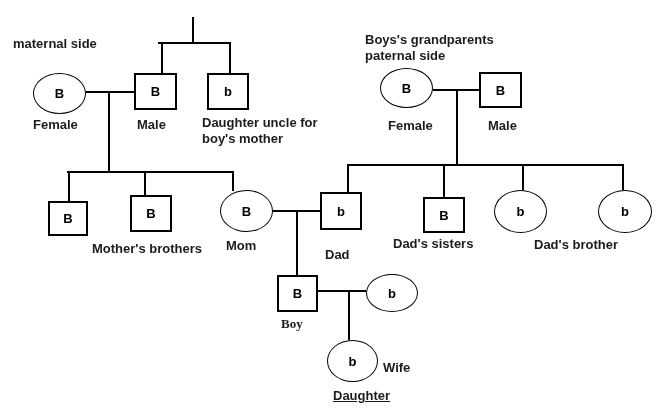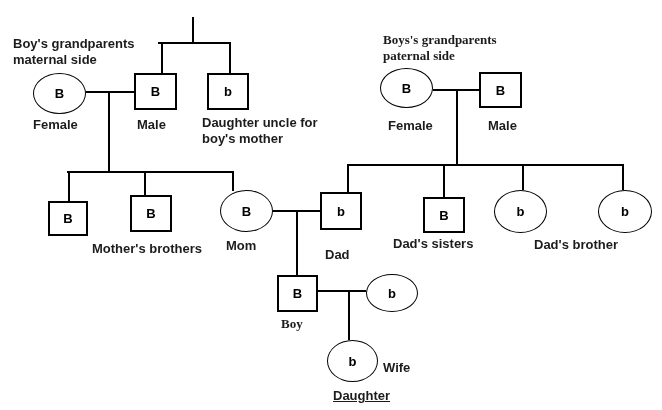--- a/index.html
+++ b/index.html
@@ -110,24 +110,23 @@
     <div class="node square" style="left: 277px; top: 275px; width: 41px; height: 37px;">
       <span>B</span>
     </div>
     <div class="node circle" style="left: 366px; top: 274px; width: 52px; height: 38px;">
       <span>b</span>
     </div>
     <div class="node circle" style="left: 327px; top: 340px; width: 51px; height: 42px;">
       <span>b</span>
     </div>
     <div class="label" style="left: 13px; top: 36px;">
-      <div>Boy's grandparents</div>
       <div>maternal side</div>
     </div>
-    <div class="label" style="left: 383px; top: 32px; font-family: Liberation Serif, serif;">
+    <div class="label" style="left: 365px; top: 32px;">
       <div>Boys's grandparents</div>
       <div>paternal side</div>
     </div>
     <div class="label" style="left: 33px; top: 117px;">
       <div>Female</div>
     </div>
     <div class="label" style="left: 137px; top: 117px;">
       <div>Male</div>
     </div>
     <div class="label" style="left: 202px; top: 115px;">

